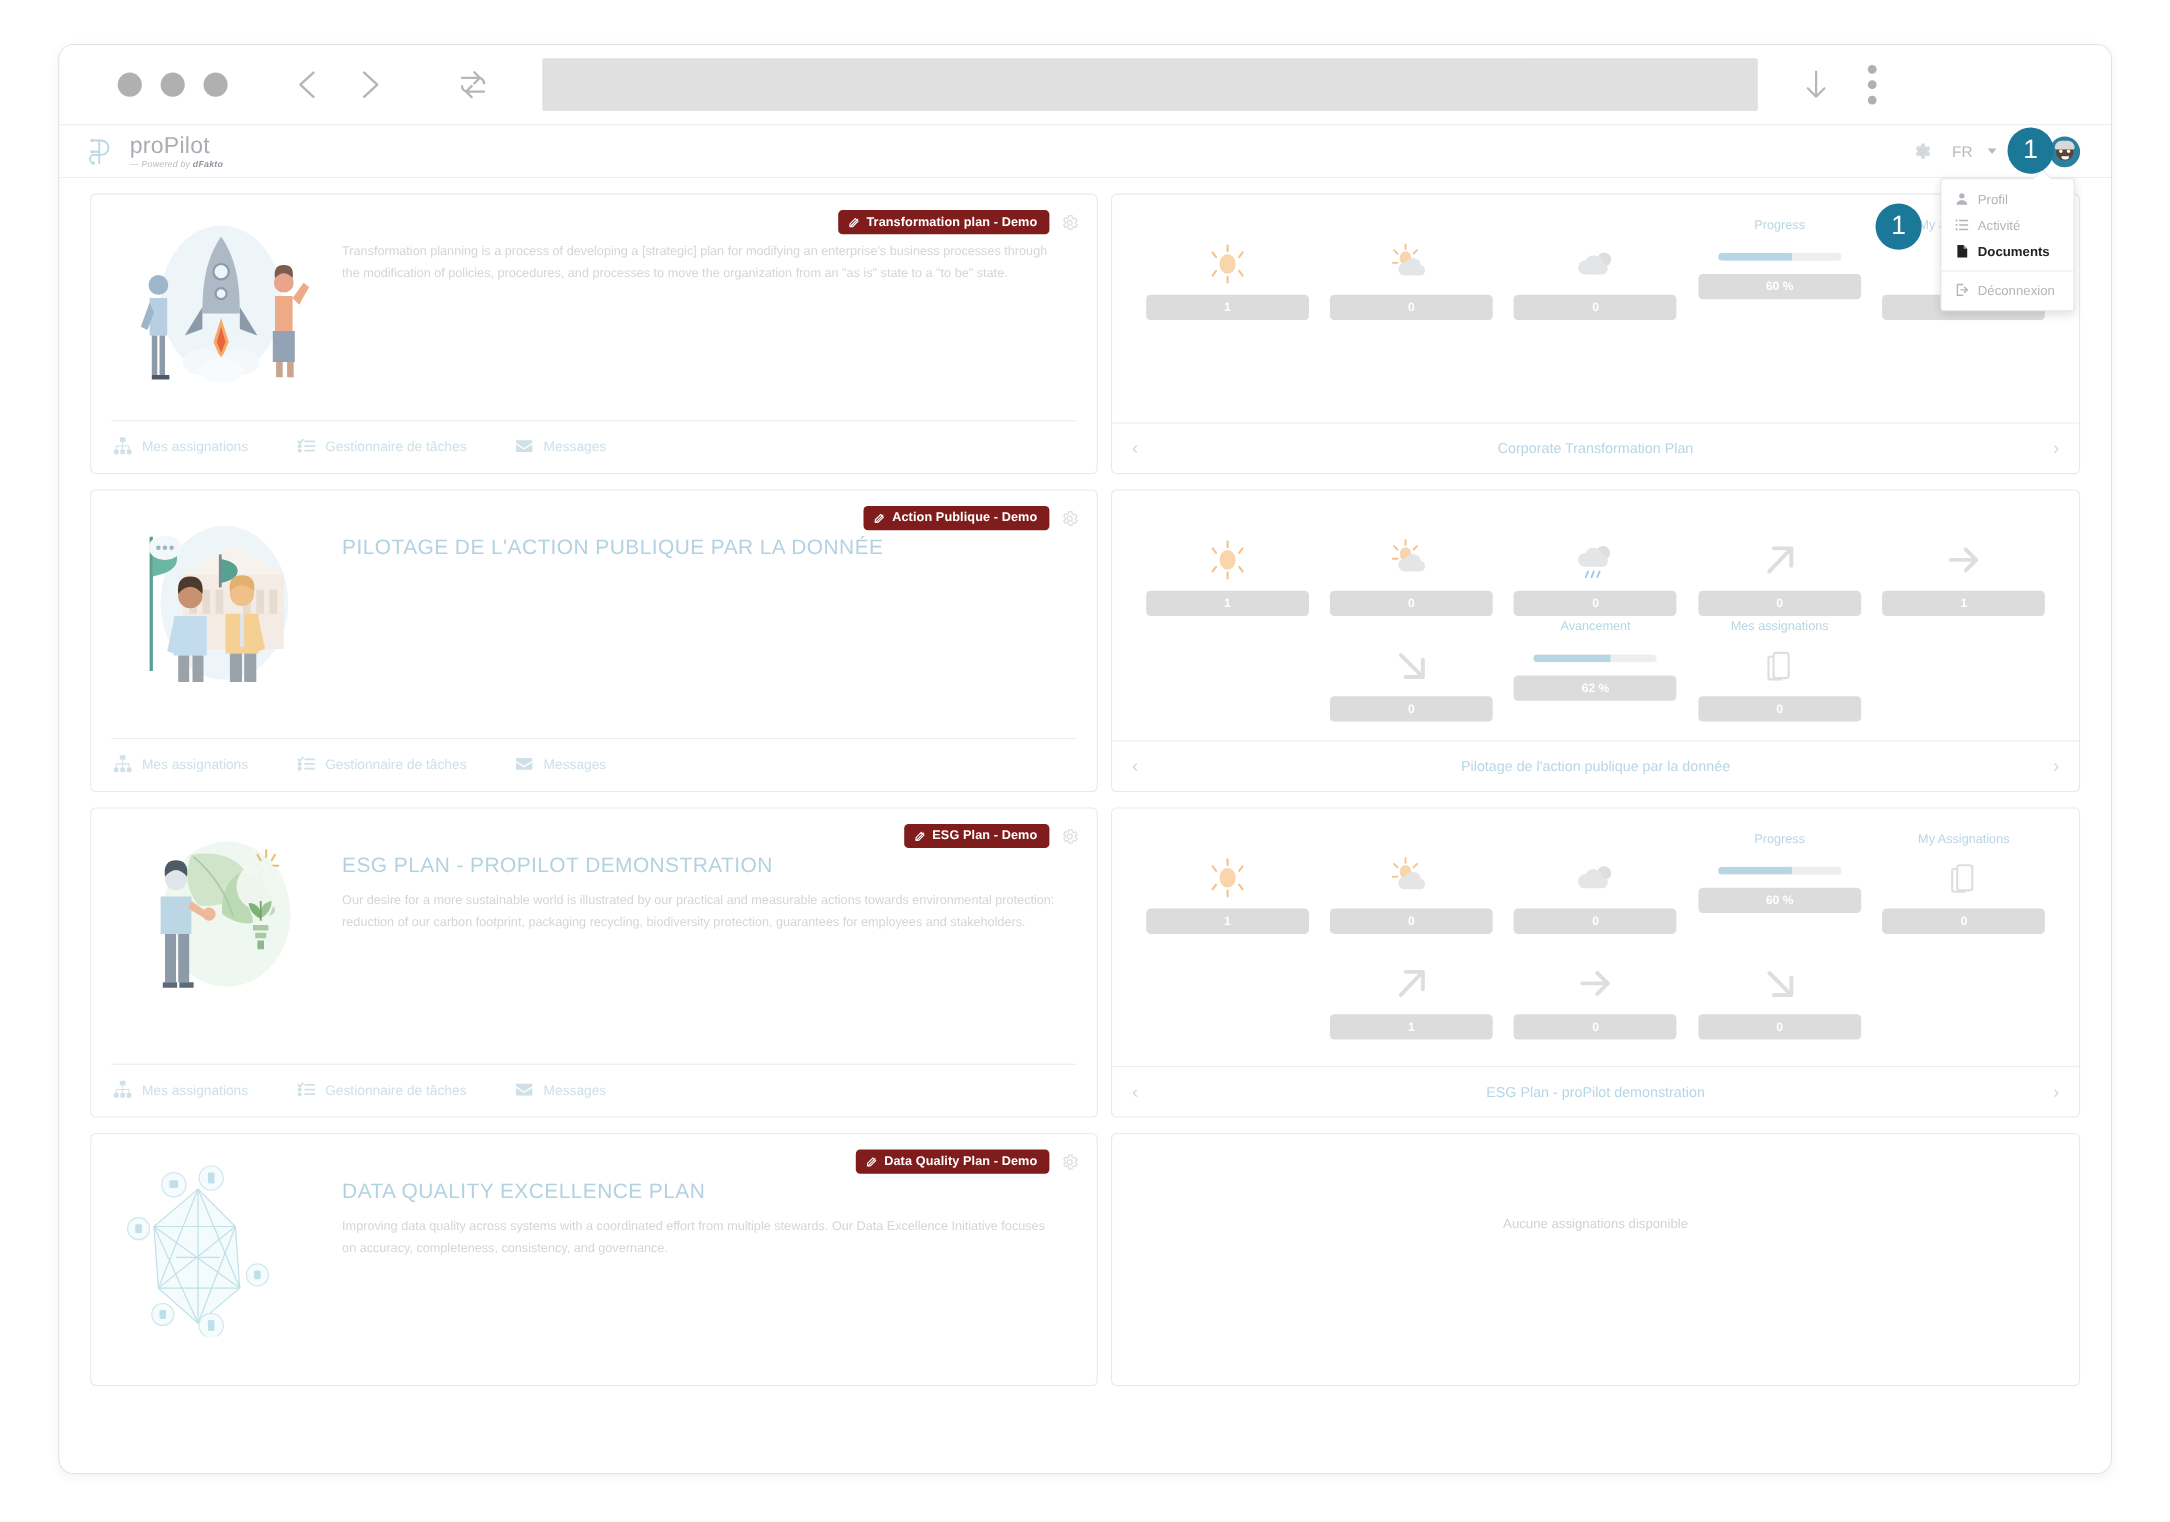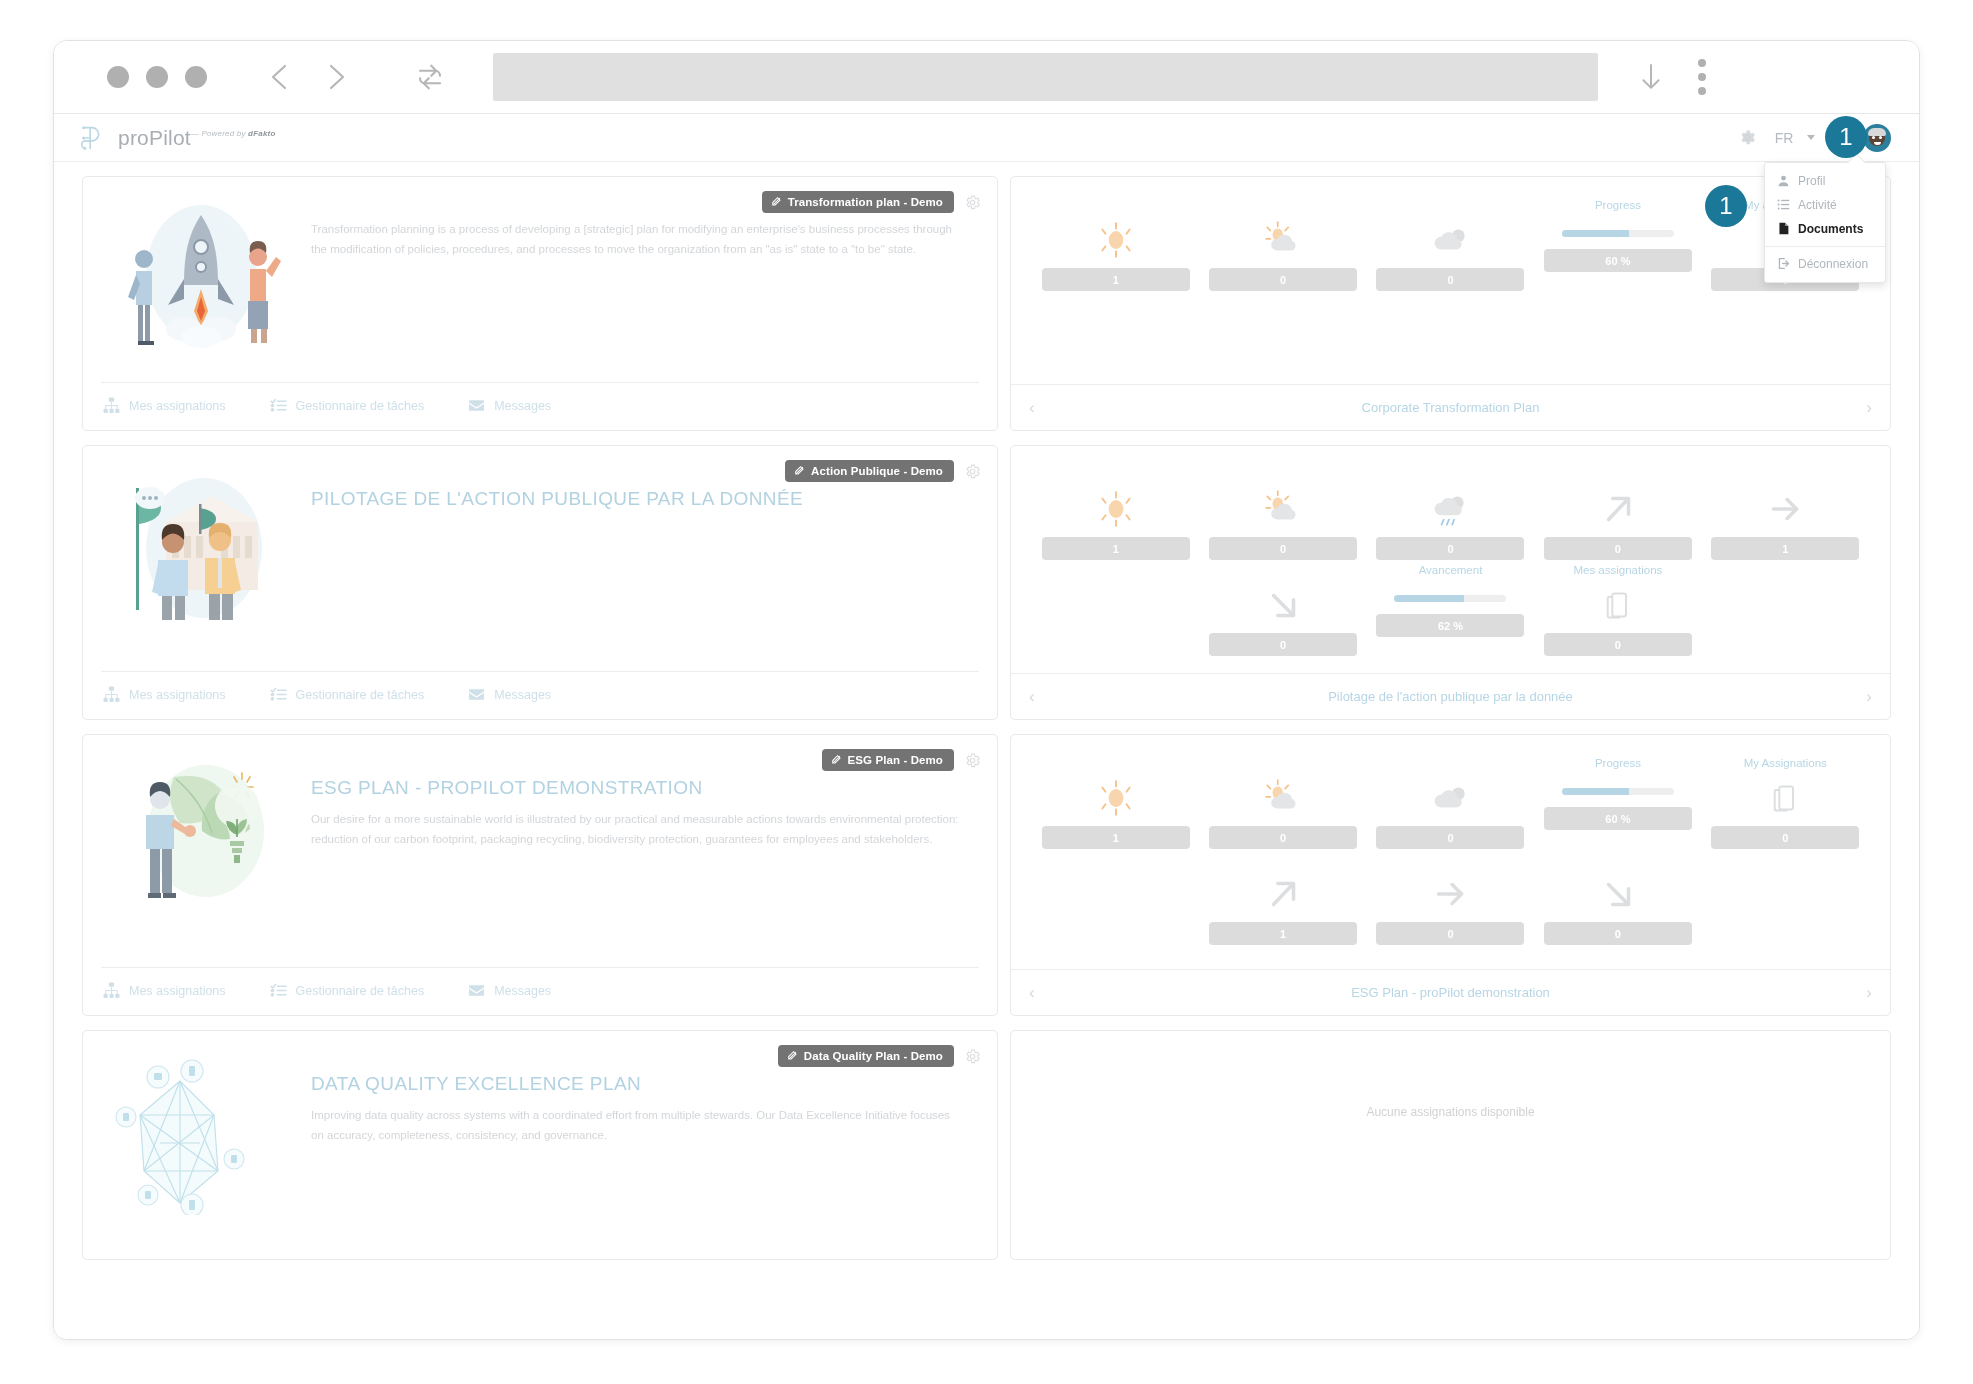--- a/index.html
+++ b/index.html
@@ -56,21 +56,21 @@
     position: relative;
     height: 48px;
     background: #ffffff;
     border-bottom: 1px solid #ededed;
     display: flex;
     align-items: center;
     padding: 0 28px 0 24px;
   }
   .brand { display:flex; align-items:center; gap:10px; }
   .brand-mark { width: 30px; height: 30px; }
-  .brand-text { display:flex; flex-direction:row; line-height:1; }
+  .brand-text { display:flex; flex-direction:column; line-height:1; }
   .brand-name { font-size: 21px; color: #a8aeb3; letter-spacing: .2px; font-weight: 400; }
   .brand-sub { font-size: 8px; color: #b6bcc1; letter-spacing: .2px; margin-top: 3px; font-style: italic; }
   .brand-sub b { color: #8e969d; }
 
   .header-spacer { flex: 1; }
   .header-right { display:flex; align-items:center; gap: 18px; position: relative; }
   .gear-hdr { width: 19px; height: 19px; opacity: .45; }
   .lang-select { font-size: 14px; color: #b4bac0; display:flex; align-items:center; gap:14px; }
   .caret { width:0;height:0;border-left:4px solid transparent;border-right:4px solid transparent;border-top:5px solid #b4bac0; }
   .user-name { font-size: 14px; color: #b4bac0; }
@@ -144,25 +144,25 @@
   .panel {
     background: #ffffff;
     border: 1px solid #e9e9e9;
     border-radius: 5px;
   }
   .panel-left { width: 916px; position: relative; padding: 14px 18px 0 18px; display:flex; flex-direction: column; }
   .panel-right { flex: 1; position: relative; display:flex; flex-direction: column; }
 
   .tagrow { position: absolute; right: 16px; top: 14px; display:flex; align-items:center; gap: 10px; }
   .tag {
-    background: #737373; color: #ffffff;
+    background: #7f1d1d; color: #ffffff;
     font-size: 11.5px; font-weight: bold;
     padding: 5px 11px 5px 9px;
     border-radius: 4px;
-    display:flex; align-items:flex-start; gap:6px;
+    display:flex; align-items:center; gap:6px;
     letter-spacing: .1px;
   }
   .tag-ico { width:11px; height:11px; opacity:.95; }
   .gear-card { width: 17px; height: 17px; opacity: .35; }
 
   .card-main { display:flex; gap: 10px; flex: 1; }
   .illus { width: 200px; flex: 0 0 200px; display:flex; align-items:flex-start; justify-content:center; padding-top: 10px; }
   .card-text { flex: 1; padding: 28px 20px 0 0; }
   .card-title {
     font-size: 19px; color: #b2d2e1; letter-spacing: .4px;

